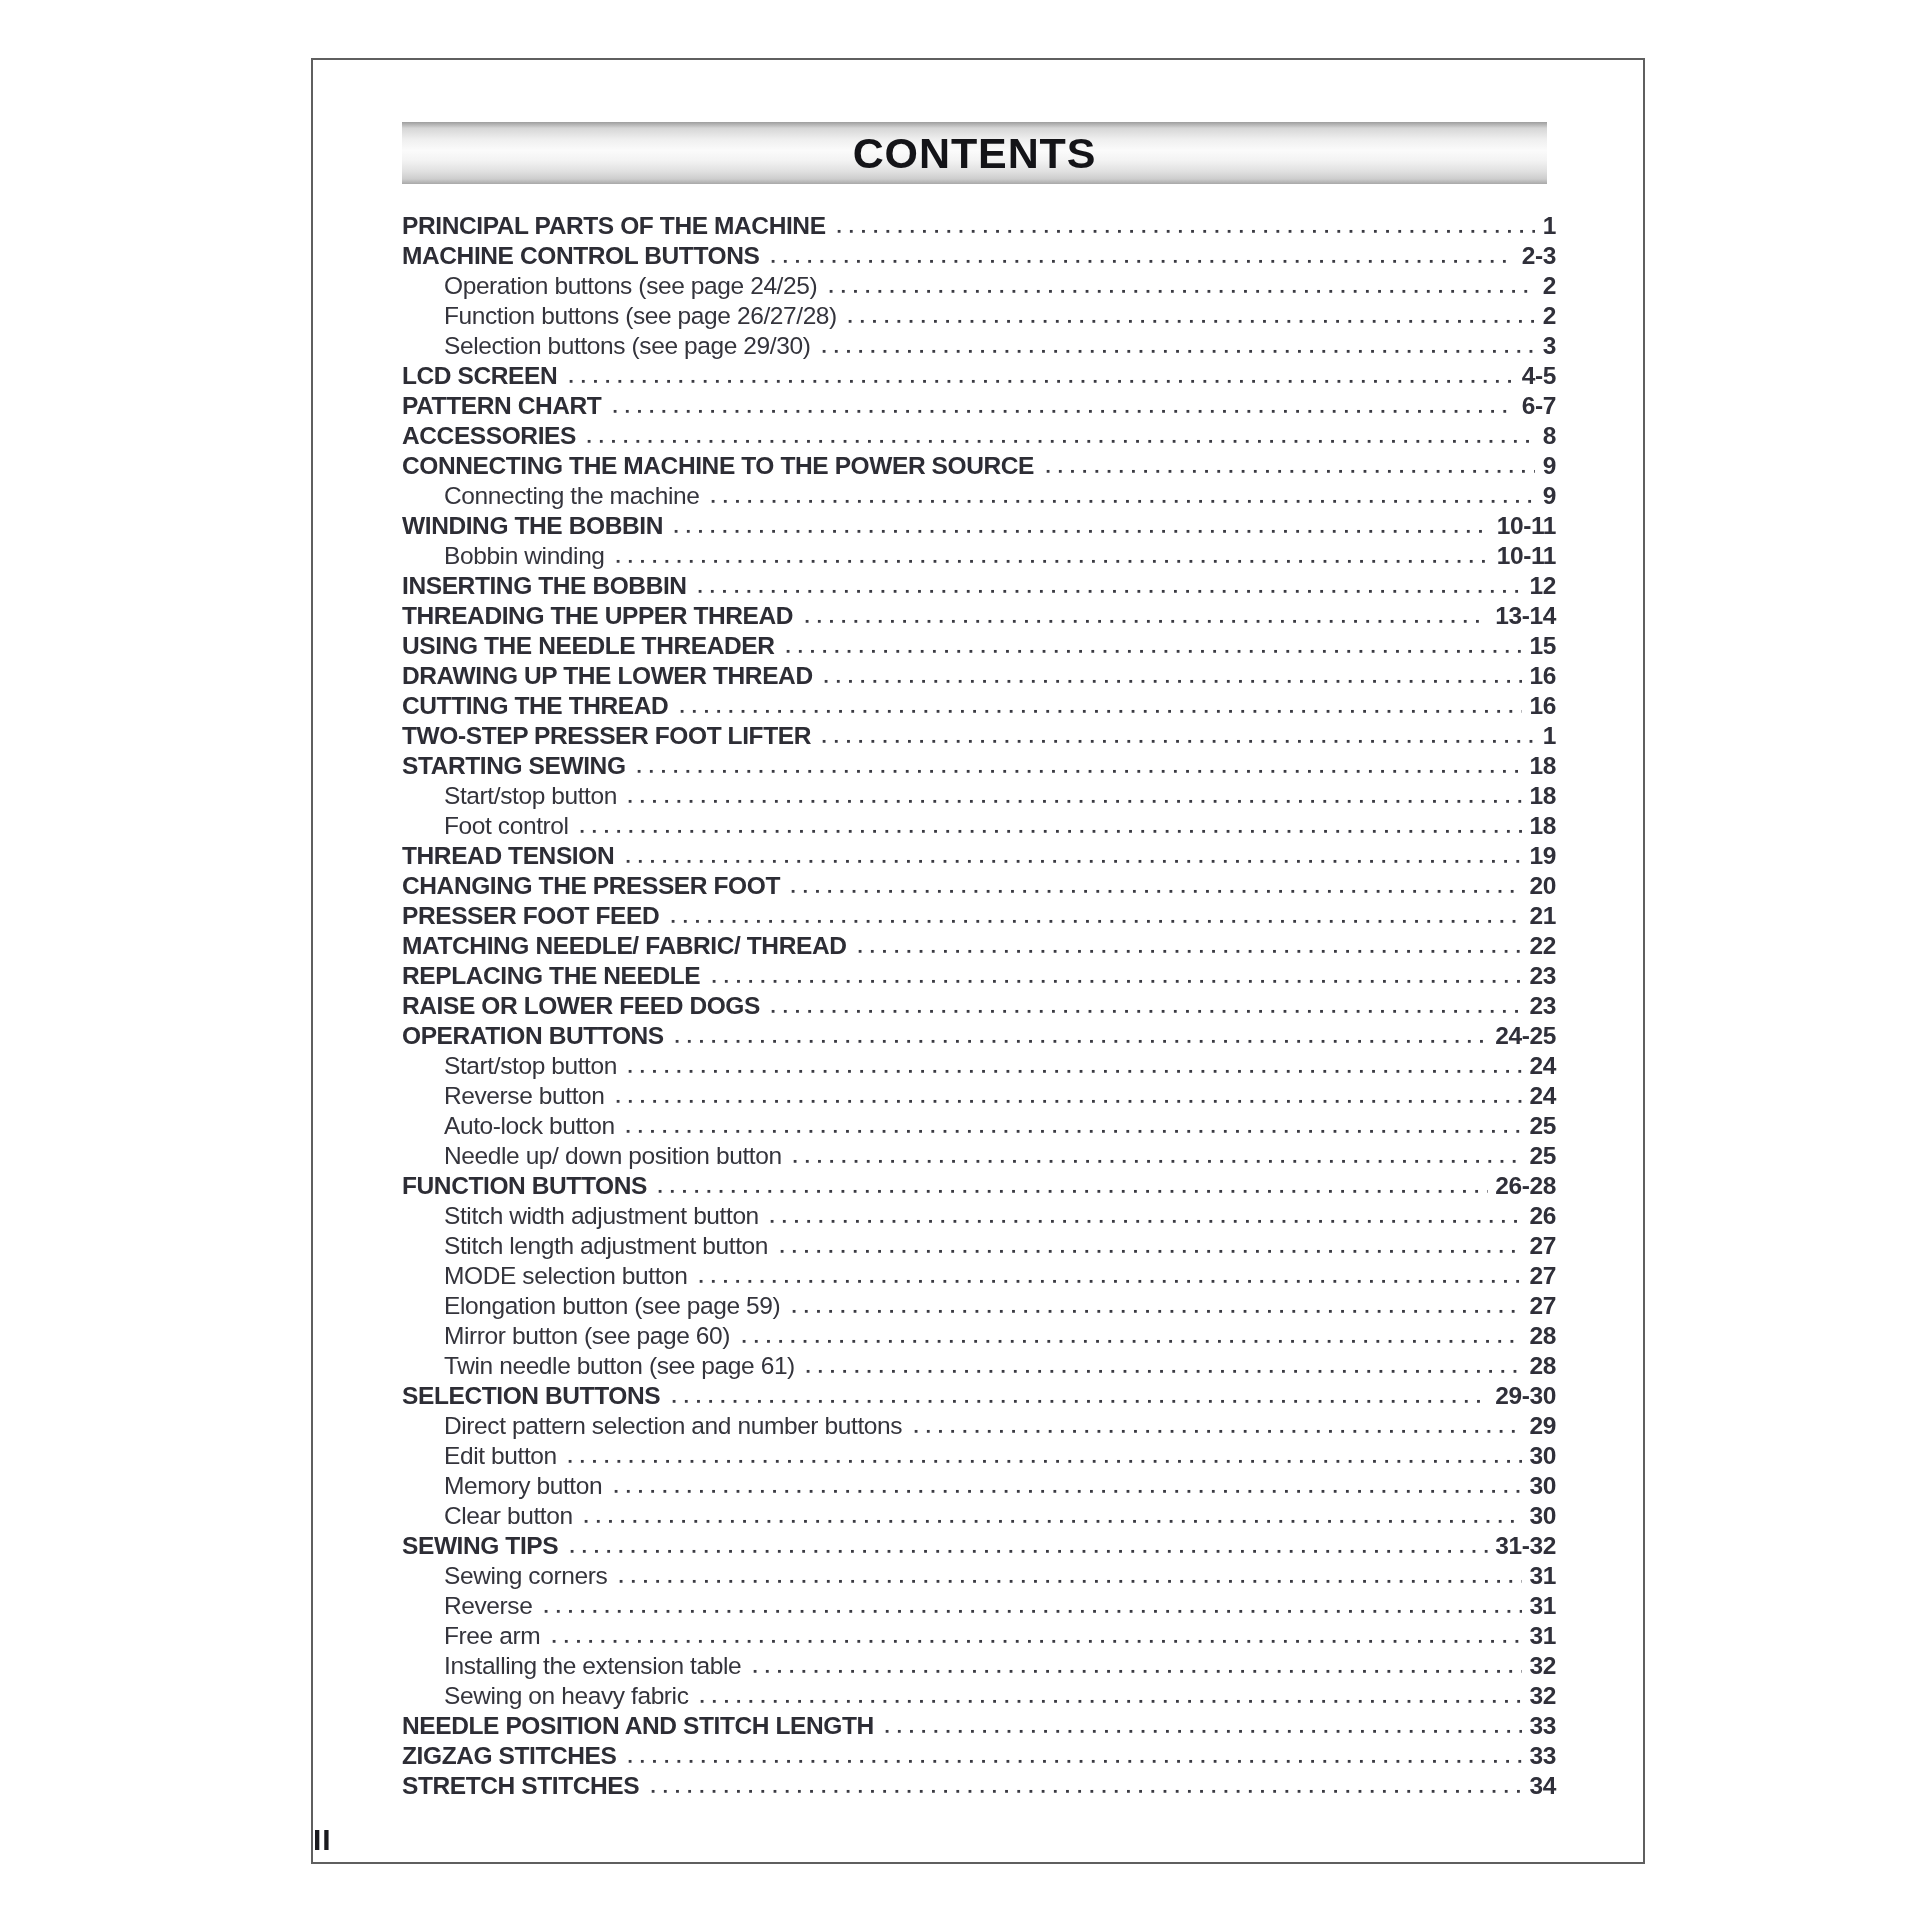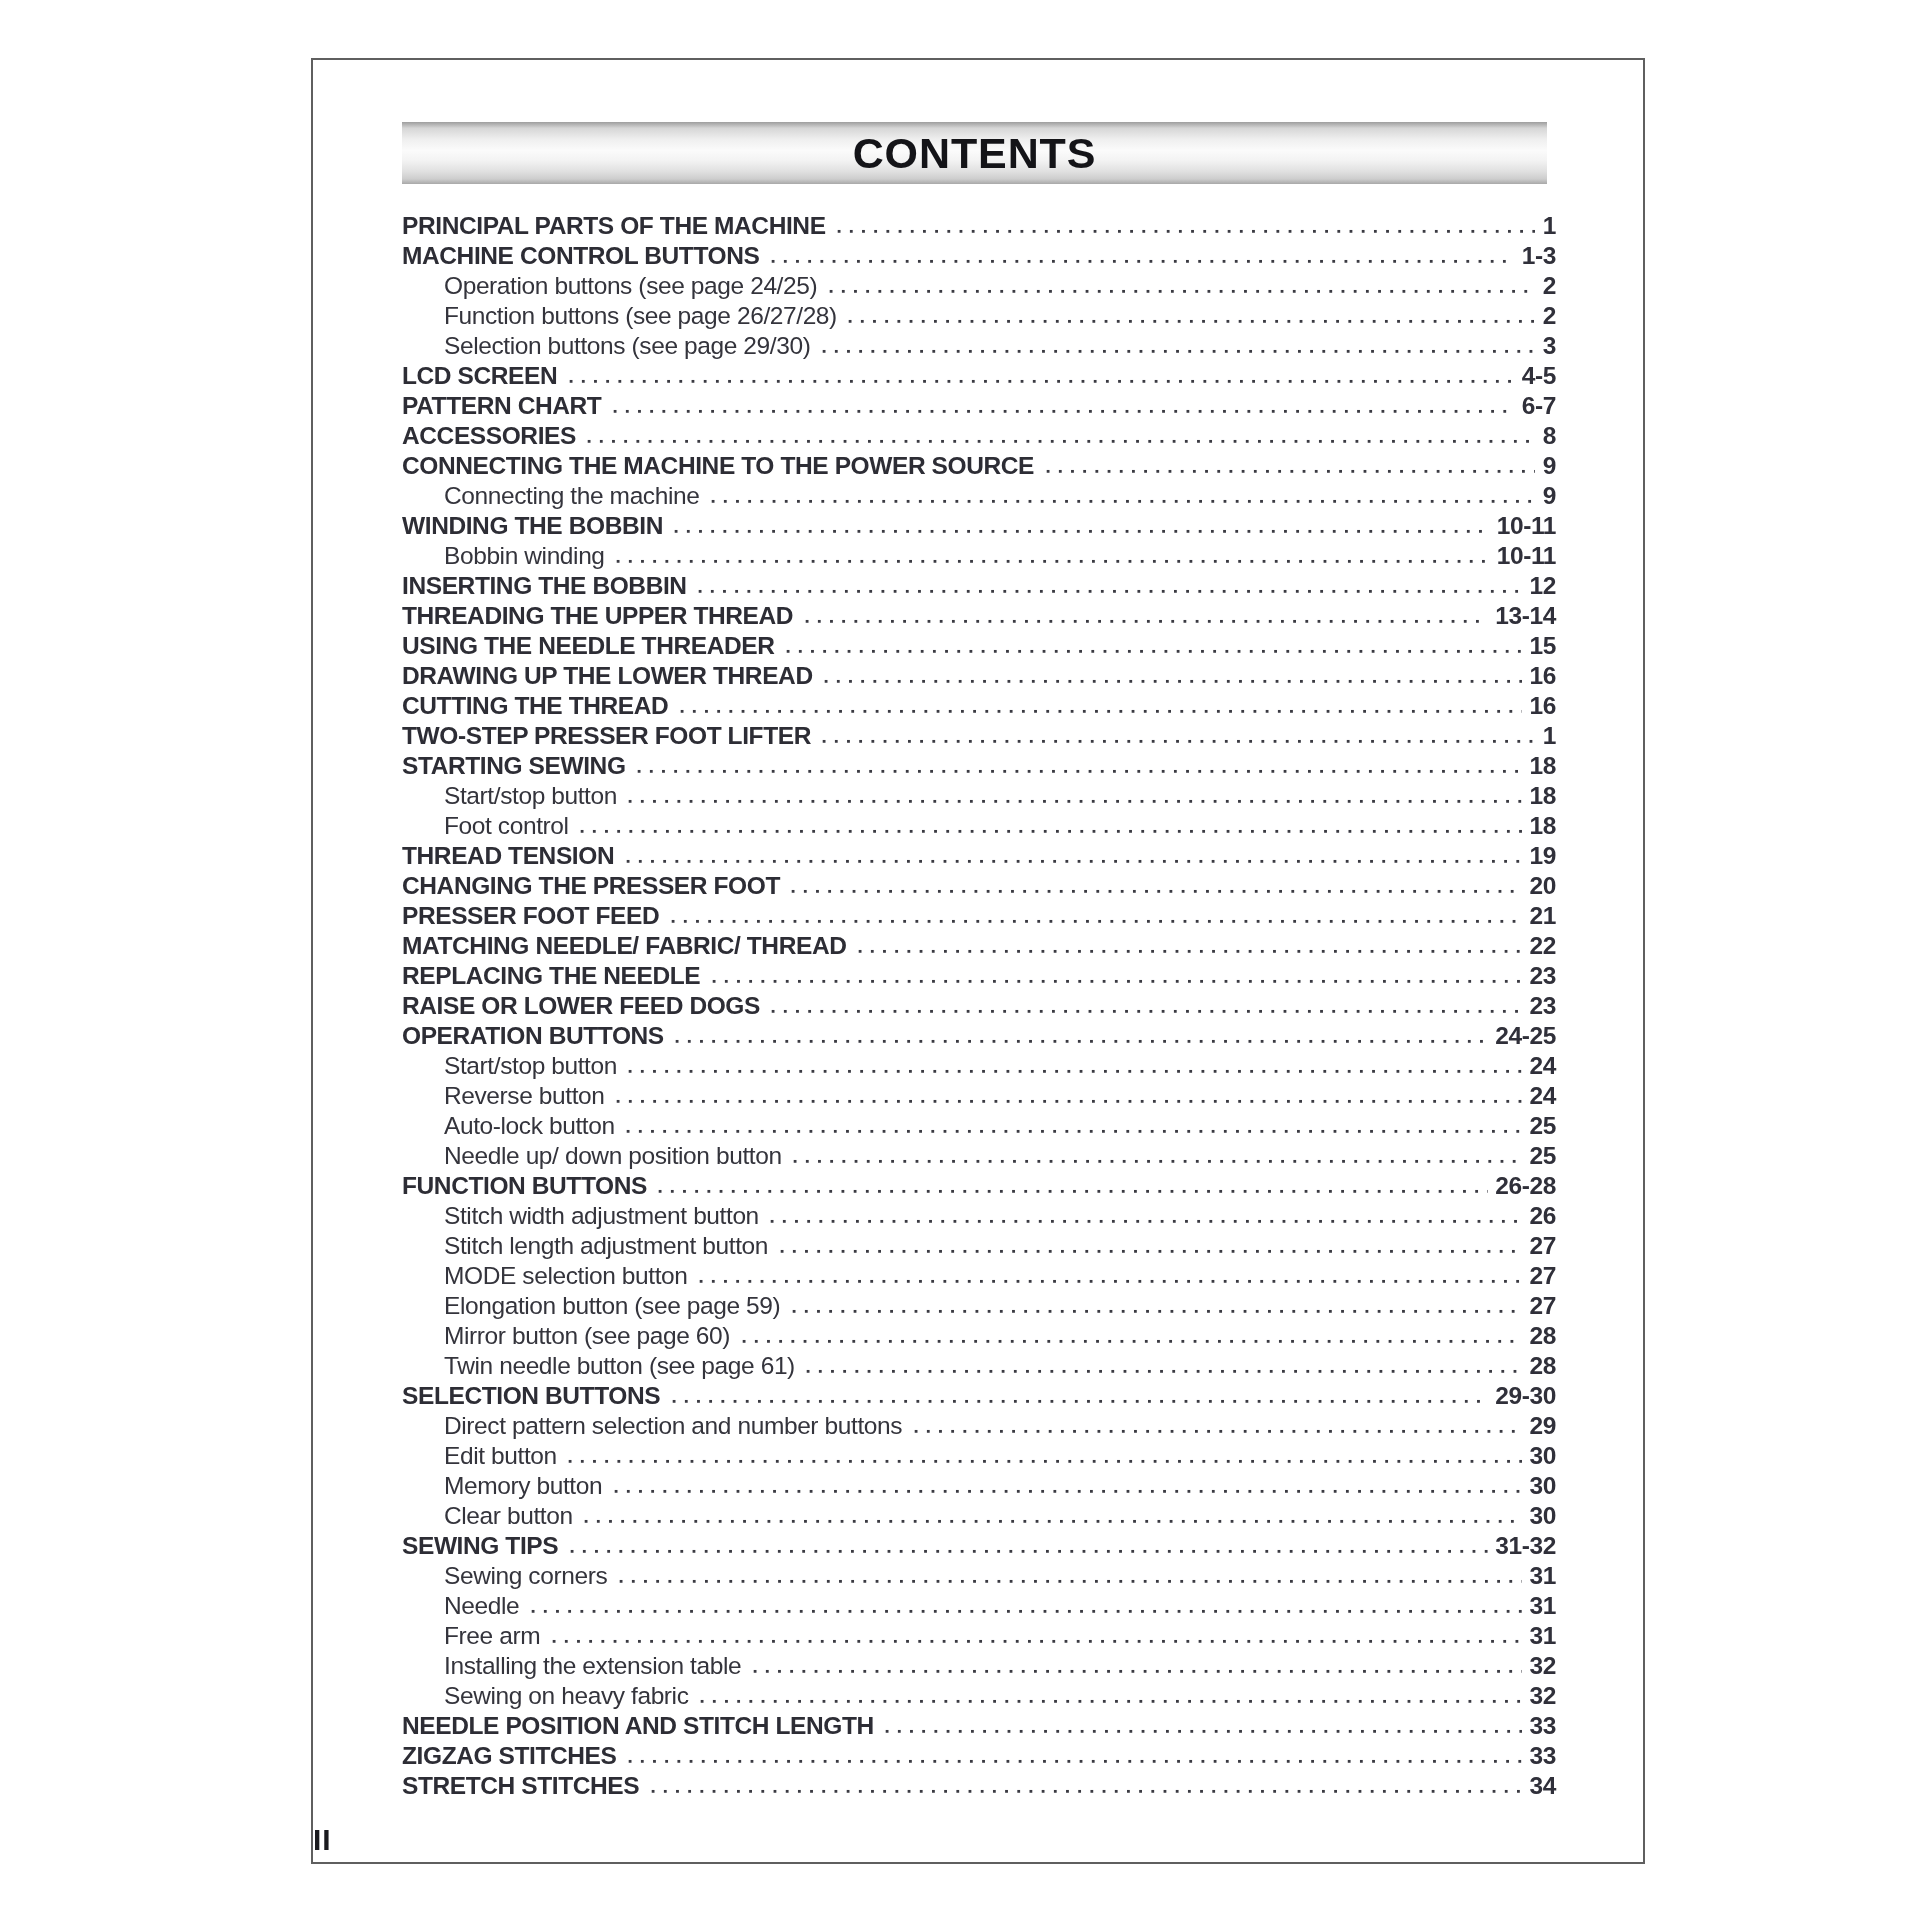--- a/index.html
+++ b/index.html
@@ -87,21 +87,21 @@
     </div>
     <div class="toc" id="toc">
         <div class="toc-row">
           <span class="lab">PRINCIPAL PARTS OF THE MACHINE</span>
           <span class="leader"></span>
           <span class="pg">1</span>
         </div>
         <div class="toc-row">
           <span class="lab">MACHINE CONTROL BUTTONS</span>
           <span class="leader"></span>
-          <span class="pg">1-3</span>
+          <span class="pg">2-3</span>
         </div>
         <div class="toc-row sub">
           <span class="lab">Operation buttons (see page 24/25)</span>
           <span class="leader"></span>
           <span class="pg">2</span>
         </div>
         <div class="toc-row sub">
           <span class="lab">Function buttons (see page 26/27/28)</span>
           <span class="leader"></span>
           <span class="pg">2</span>
@@ -310,21 +310,21 @@
           <span class="lab">SEWING TIPS</span>
           <span class="leader"></span>
           <span class="pg">31-32</span>
         </div>
         <div class="toc-row sub">
           <span class="lab">Sewing corners</span>
           <span class="leader"></span>
           <span class="pg">31</span>
         </div>
         <div class="toc-row sub">
-          <span class="lab">Needle</span>
+          <span class="lab">Reverse</span>
           <span class="leader"></span>
           <span class="pg">31</span>
         </div>
         <div class="toc-row sub">
           <span class="lab">Free arm</span>
           <span class="leader"></span>
           <span class="pg">31</span>
         </div>
         <div class="toc-row sub">
           <span class="lab">Installing the extension table</span>

